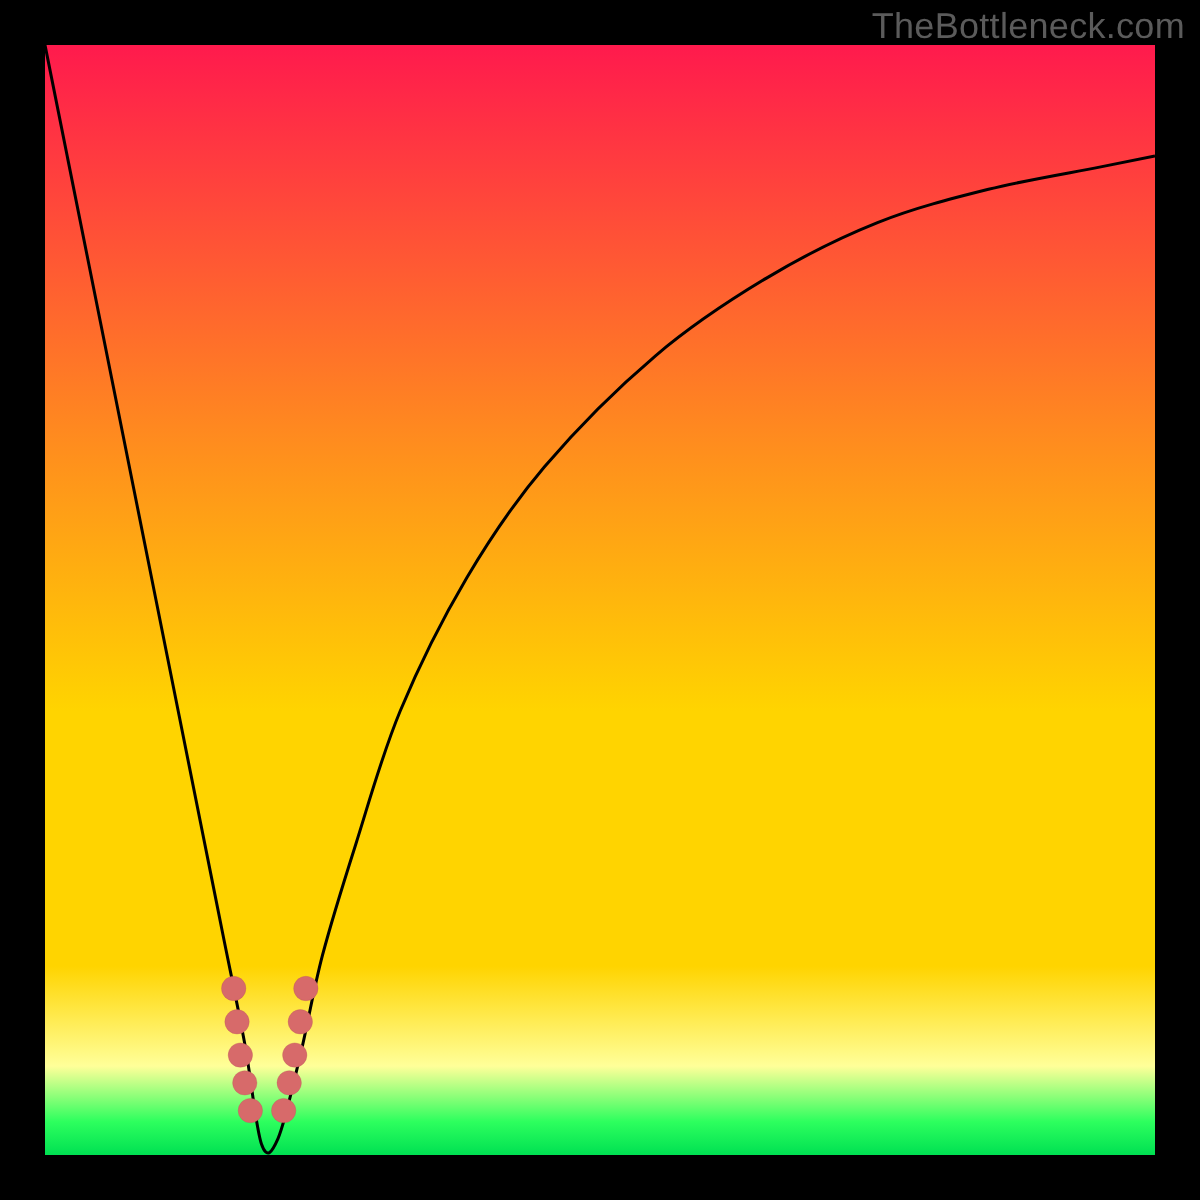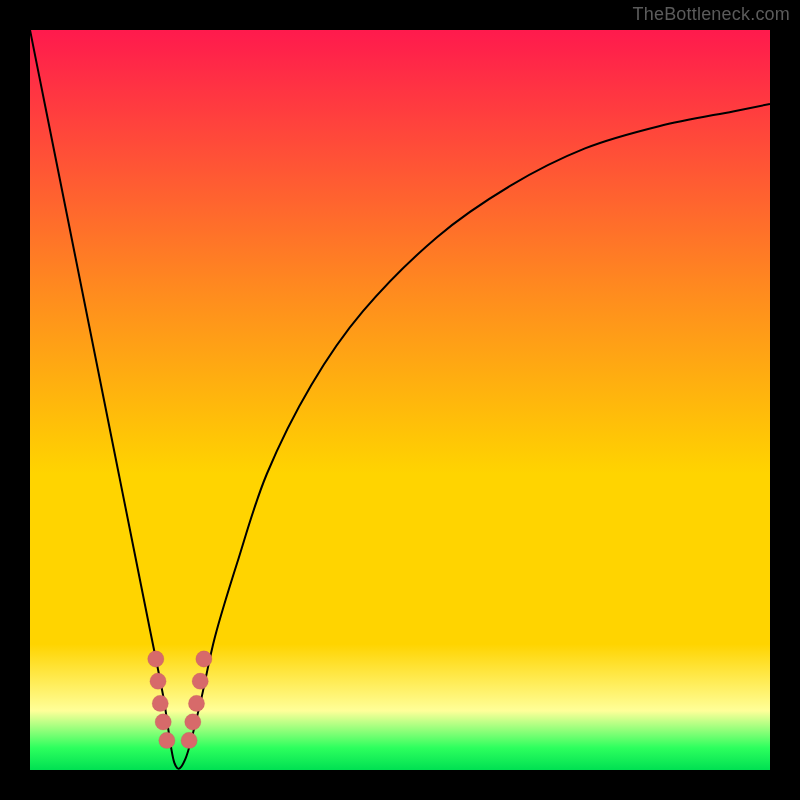--- a/index.html
+++ b/index.html
@@ -30,21 +30,21 @@
   .plot svg {
     position: absolute;
     top: 0;
     left: 0;
   }
   .watermark {
     position: absolute;
     top: 4px;
     right: 10px;
     color: #5b5b5b;
-    font-size: 18px;
+    font-size: 24px;
     font-weight: 500;
     letter-spacing: 0.2px;
   }
 </style>
 </head>
 <body>
 
 <div class="frame">
 
   <div class="watermark">TheBottleneck.com</div>

